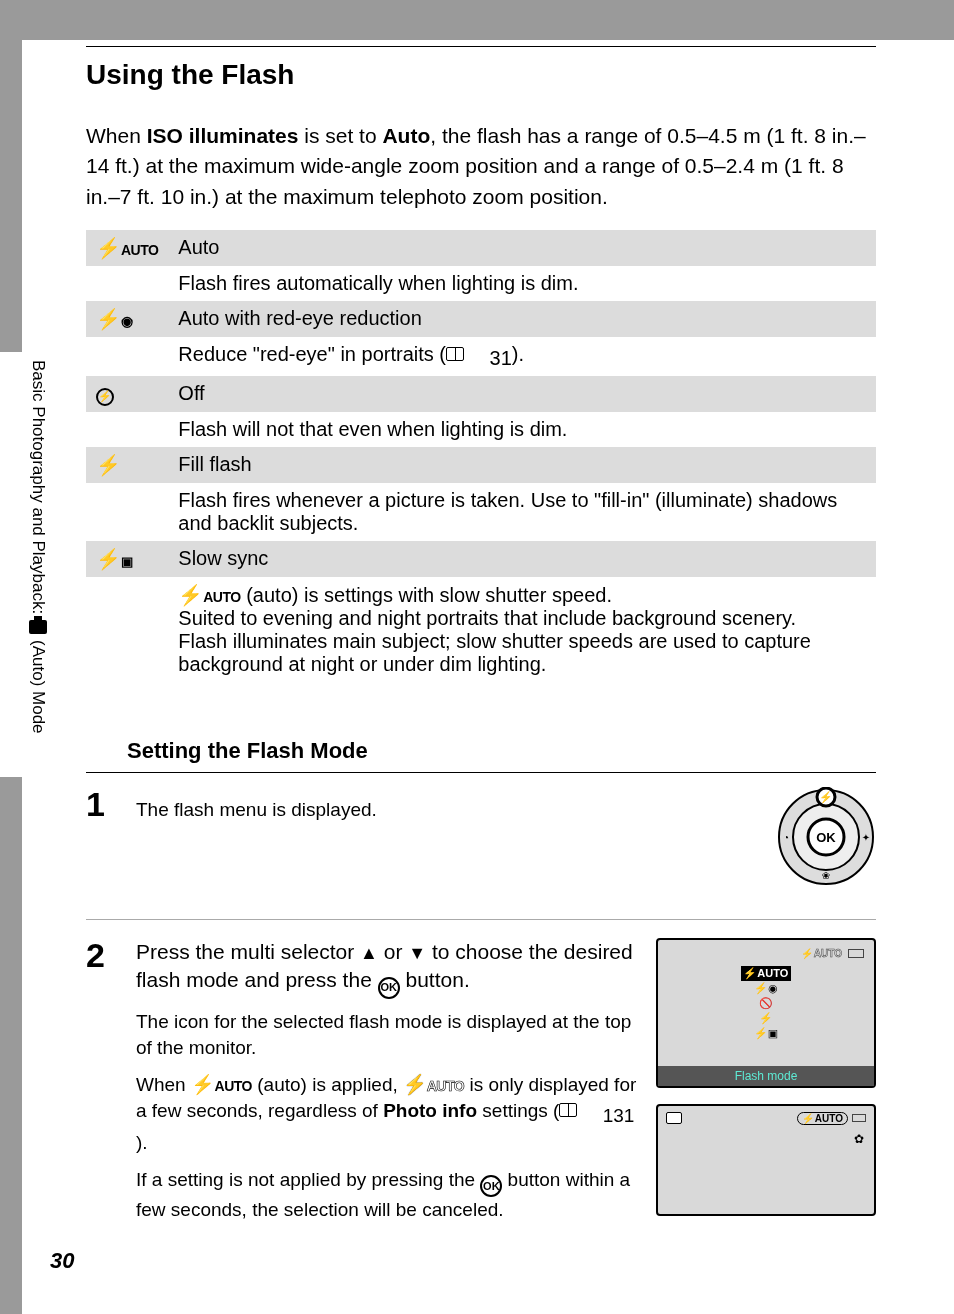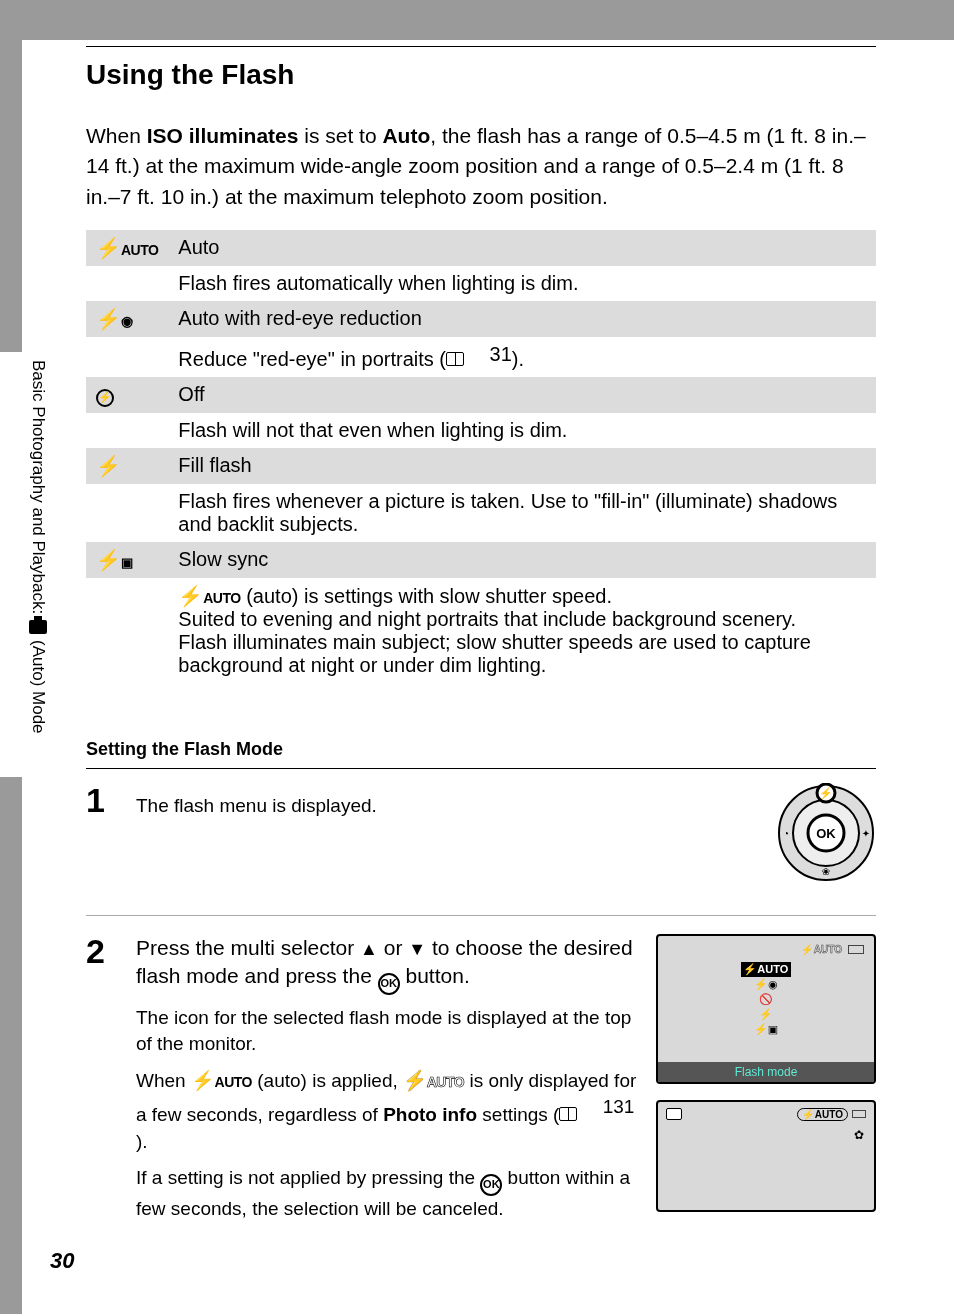--- a/index.html
+++ b/index.html
@@ -13,24 +13,24 @@
   .side-tab-text .cam:before { content:""; position:absolute; top:-4px; left:5px; width:8px; height:4px; background:#000; }
   .content { position: absolute; left: 86px; top: 46px; width: 790px; }
   .hr { border: none; border-top: 1px solid #000; margin: 0 0 12px 0; }
   h1 { font-size: 28px; font-weight: 800; margin-bottom: 30px; }
   .intro { font-size: 21px; line-height: 1.45; margin-bottom: 18px; }
   table.flash { width: 100%; border-collapse: collapse; font-size: 20px; }
   table.flash td { vertical-align: top; padding: 6px 10px; }
   table.flash tr.hdr td { background: #dcdcdc; }
   table.flash td.icon { width: 62px; text-align: left; font-weight: 700; }
   .auto-label { font-size: 14px; font-weight: 900; letter-spacing: -0.5px; }
-  .manual-ref { display:inline-flex; align-items:flex-end; gap:10px; }
+  .manual-ref { display:inline-flex; align-items:flex-start; gap:10px; }
   .manual-ref .book { display:inline-block; width:18px; height:14px; border:1.5px solid #000; border-radius:2px; position:relative; }
   .manual-ref .book:after{ content:""; position:absolute; left:50%; top:0; bottom:0; width:1px; background:#000;}
-  h2 { font-size: 18px; font-weight: 800; margin-top: 56px; margin-bottom: 8px; }
+  h2 { font-size: 22px; font-weight: 800; margin-top: 56px; margin-bottom: 8px; margin-left: 41px; }
   .hr2 { border: none; border-top: 1px solid #000; }
   .step { display: flex; gap: 18px; margin-top: 14px; padding-bottom: 18px; }
   .step + .step { border-top: 1px solid #aaa; padding-top: 18px; }
   .step-num { font-size: 34px; font-weight: 800; width: 32px; flex: 0 0 32px; line-height: 1; }
   .step-body { flex: 1; }
   .step-title { font-size: 21px; font-weight: 400; line-height: 1.35; }
   .step-sub { font-size: 19px; margin-top: 10px; line-height: 1.4; }
   .step-illus { flex: 0 0 220px; }
   .monitor { width: 220px; height: 150px; background: #d9d9d9; border: 2px solid #000; border-radius: 4px; position: relative; font-size: 11px; }
   .monitor .topbar { position:absolute; top:8px; right:10px; font-size:10px; font-weight:700; display:flex; gap:6px; align-items:center;}

